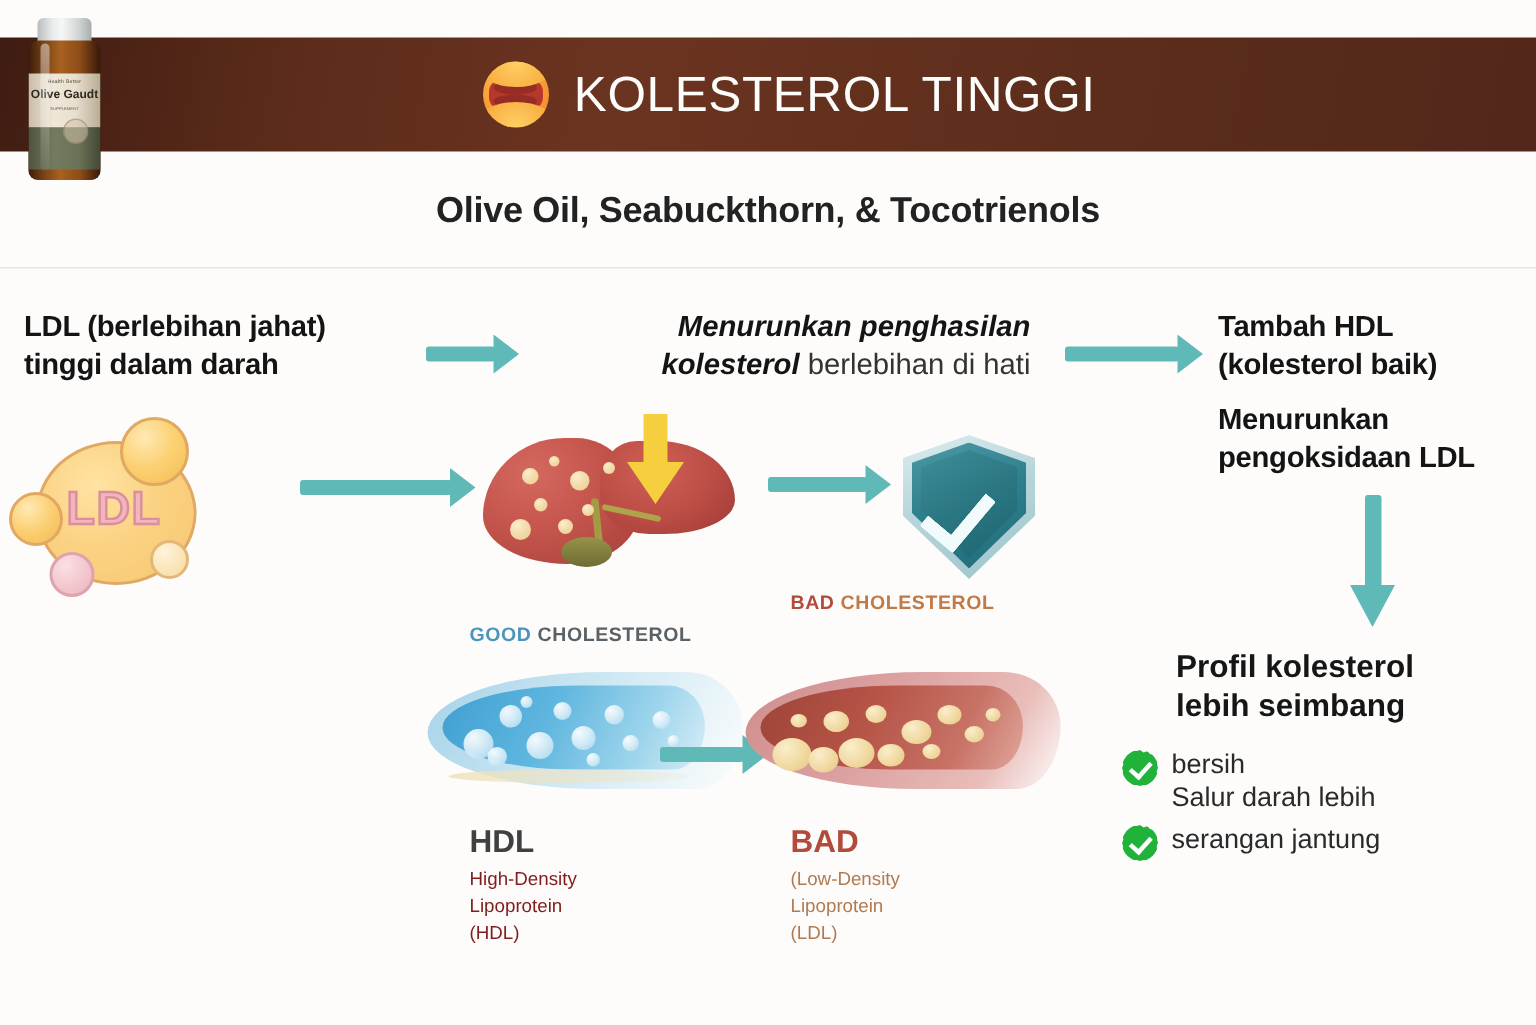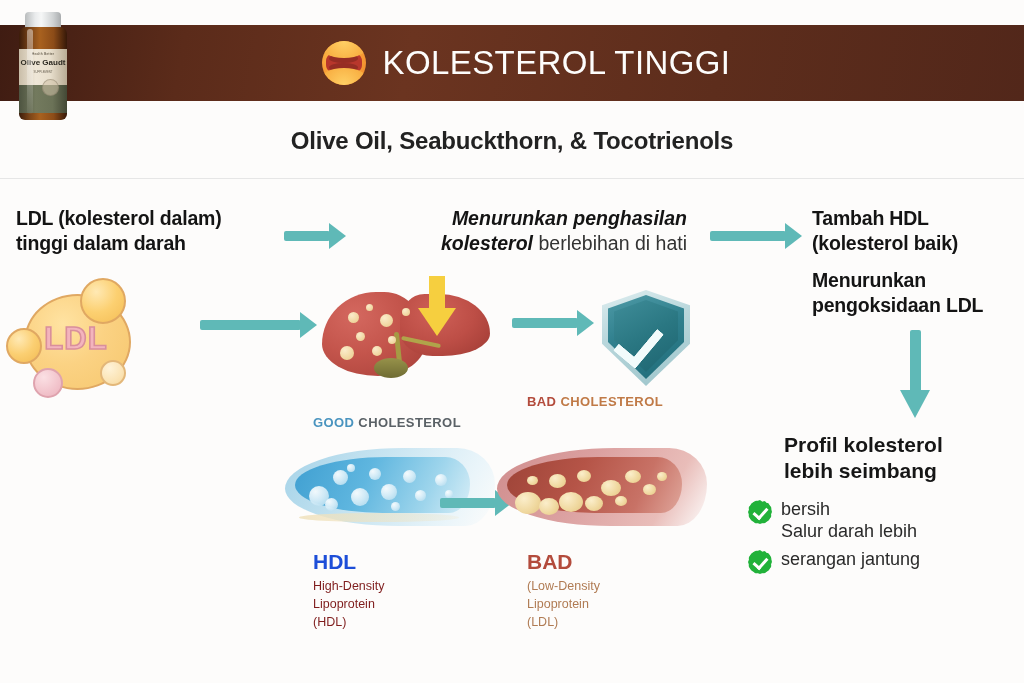--- a/index.html
+++ b/index.html
@@ -501,21 +501,21 @@
   .v-name {
     position: absolute;
     font-size: 21px;
     font-weight: 700;
   }
   .v-desc {
     position: absolute;
     font-size: 12.5px;
     line-height: 1.42;
   }
-  #hdl-name { left: 313px; top: 550px; color: #1d4ed8; }
+  #hdl-name { left: 313px; top: 550px; color: #404040; }
   #hdl-desc { left: 313px; top: 578px; color: #7f1d1d; }
   #bad-name { left: 527px; top: 550px; color: #b34b3c; }
   #bad-desc { left: 527px; top: 578px; color: #b07b53; }
 
   
   #result-title {
     position: absolute;
     left: 784px; top: 432px;
     width: 230px;
     font-size: 21px;
@@ -592,21 +592,21 @@
       <div class="sub1">SUPPLEMENT</div>
       <div class="seal"></div>
       <div class="gloss"></div>
     </div>
   </div>
 
   <div class="subtitle">Olive Oil, Seabuckthorn, &amp; Tocotrienols</div>
   <div class="hr"></div>
 
   <div class="txt step-bold" id="ldl-text">
-    <div>LDL (kolesterol dalam)</div>
+    <div>LDL (berlebihan jahat)</div>
     <div>tinggi dalam darah</div>
   </div>
 
   <div class="arrow-r" id="arrow-top-1">
     <div class="shaft"></div>
       <div class="head"></div>
   </div>
 
   <div class="txt" id="liver-text">
     <div class="ital">Menurunkan penghasilan</div>

